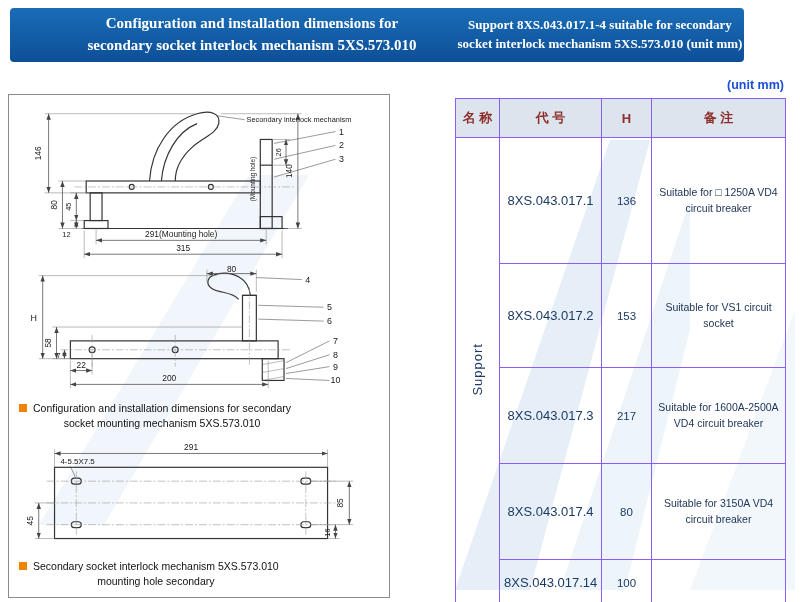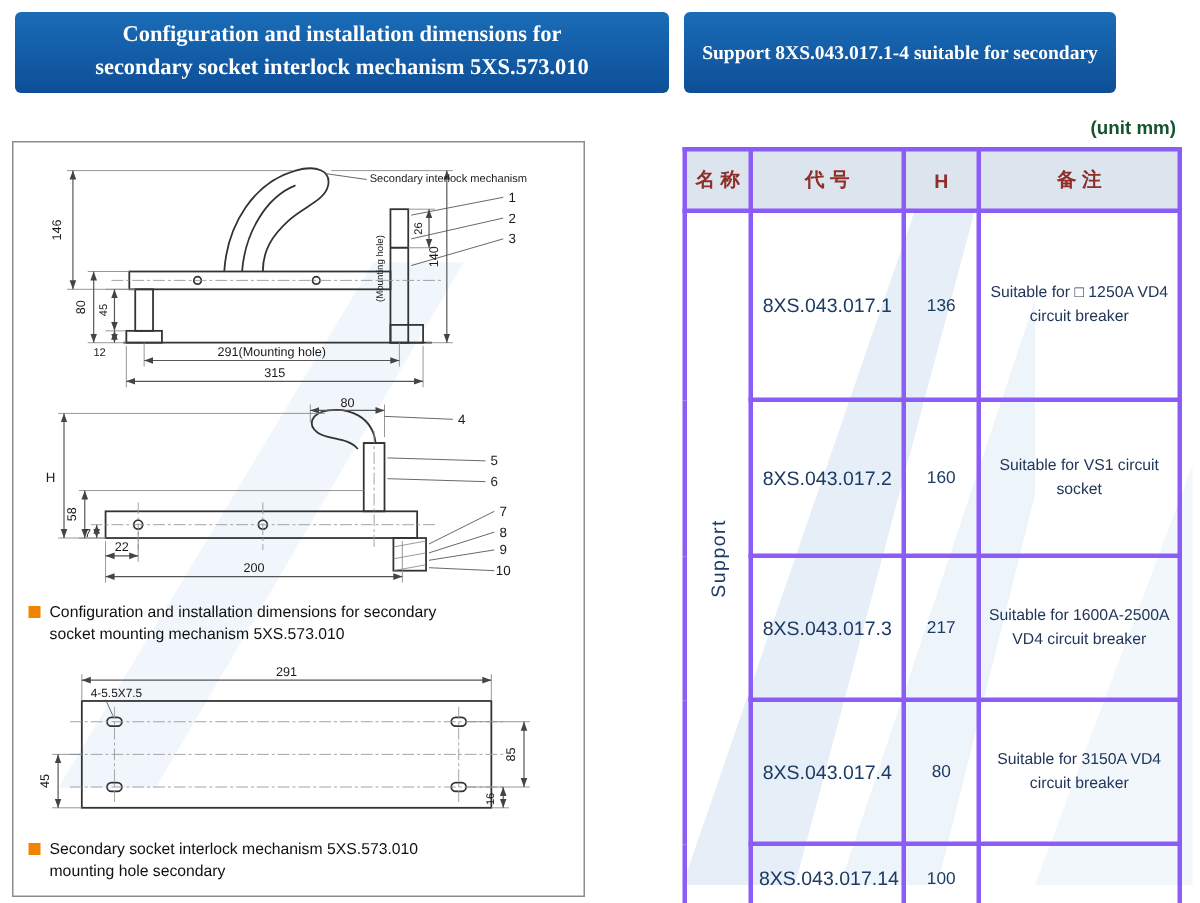--- a/index.html
+++ b/index.html
@@ -11,38 +11,38 @@
   .page{position:absolute;inset:0;}
 
   
   .hdr{
     position:absolute;border-radius:4px;color:#fff;
     background:linear-gradient(#1a6cb7,#0d4f97);
     display:flex;flex-direction:column;justify-content:center;align-items:center;
     font-family:"Liberation Serif",serif;font-weight:bold;text-align:center;
     z-index:3;line-height:1.45;
   }
-  .hdr-left{left:10px;top:8px;width:436px;height:54px;font-size:15px;}
+  .hdr-left{left:10px;top:8px;width:436px;height:54px;font-size:15px;padding-left:24px;}
   .hdr-right{left:456px;top:8px;width:288px;height:54px;font-size:13px;}
 
   .unit-note{
-    position:absolute;top:78px;right:16px;font-size:12.5px;font-weight:bold;color:#14532d;z-index:3;
+    position:absolute;top:78px;right:16px;font-size:12.5px;font-weight:bold;color:#1d4ed8;z-index:3;
   }
 
   
   .panel{
     position:absolute;left:8px;top:94px;width:380px;height:502px;
     border:1px solid #8c8c8c;background:#fff;z-index:1;
   }
   .panel > svg.drw{position:absolute;left:4px;z-index:1;}
   .panel-watermark{position:absolute;inset:0;z-index:0;}
 
   .caption{
     position:absolute;left:10px;display:flex;gap:6px;z-index:1;
-    font-size:10.5px;color:#111;line-height:1.4;
+    font-size:10.5px;color:#111;line-height:1.4;text-align:center;
   }
   .caption .bullet{width:8px;height:8px;background:#f08300;margin-top:3px;flex:0 0 auto;}
 
   
   svg text{font-family:"Liberation Sans",sans-serif;fill:#1a1a1a;}
   .part{stroke:#333;stroke-width:1.2;fill:none;}
   .dim{stroke:#555;stroke-width:0.8;fill:none;}
   .ext{stroke:#8a8a8a;stroke-width:0.6;}
   .ldr{stroke:#555;stroke-width:0.6;}
   .cl{stroke:#999;stroke-width:0.6;stroke-dasharray:8 2 2 2;fill:none;}
@@ -52,21 +52,21 @@
   .dimtxt-xs{font-size:6.5px;}
   .callout{font-size:9px;}
   .lbl{font-size:7.5px;}
 
   
   .wm-right{position:absolute;left:440px;top:70px;z-index:0;}
 
   
   .tbl-wrap{position:absolute;left:455px;top:98px;width:330px;z-index:1;}
   table.spec{border-collapse:collapse;width:330px;table-layout:fixed;background:transparent;}
-  table.spec th,table.spec td{border:3px solid #8b5cf6;padding:2px 4px;background:transparent;}
+  table.spec th,table.spec td{border:1px solid #8b5cf6;padding:2px 4px;background:transparent;}
   table.spec th{
     background:#dce4ee;color:#8e2f2b;font-weight:bold;font-size:13px;height:34px;text-align:center;
   }
   td.code{color:#1c3a64;font-size:13px;text-align:center;}
   td.hval{color:#1c3a64;font-size:11.5px;text-align:center;margin-top:40px;}
   td.remark{color:#21365a;font-size:10.5px;text-align:center;padding:4px 6px;line-height:1.5;}
   td.group-cell{text-align:center;vertical-align:middle;}
   .vert{
     writing-mode:vertical-rl;transform:rotate(180deg);
     font-size:13px;color:#1d3a66;letter-spacing:1px;display:inline-block;
@@ -91,20 +91,21 @@
     <polygon points="120,520 250,130 250,260 185,520" fill="#eef5fa"></polygon>
     <polygon points="250,520 355,240 355,520" fill="#f1f7fb"></polygon>
   </svg>
 
   <div class="hdr hdr-left">
     <div>Configuration and installation dimensions for</div>
     <div>secondary socket interlock mechanism 5XS.573.010</div>
   </div>
   <div class="hdr hdr-right">
     <div>Support 8XS.043.017.1-4 suitable for secondary</div>
+    <div>socket interlock mechanism 5XS.573.010  (unit mm)</div>
   </div>
 
   <div class="unit-note">(unit mm)</div>
 
   <div class="panel">
 
     <svg class="panel-watermark" width="378" height="500">
       <polygon points="30,430 240,80 300,80 95,430" fill="#f0f6fb"></polygon>
     </svg>
 
@@ -293,21 +294,21 @@
       <tr class="r1">
         <td class="group-cell" rowspan="5">
           <span class="vert">Support</span>
         </td>
         <td class="code">8XS.043.017.1</td>
         <td class="hval">136</td>
         <td class="remark">Suitable for □ 1250A VD4 circuit breaker</td>
       </tr>
       <tr class="r2">
         <td class="code">8XS.043.017.2</td>
-        <td class="hval">160</td>
+        <td class="hval">153</td>
         <td class="remark">Suitable for VS1 circuit socket</td>
       </tr>
       <tr class="r3">
         <td class="code">8XS.043.017.3</td>
         <td class="hval">217</td>
         <td class="remark">Suitable for 1600A-2500A VD4 circuit breaker</td>
       </tr>
       <tr class="r4">
         <td class="code">8XS.043.017.4</td>
         <td class="hval">80</td>

